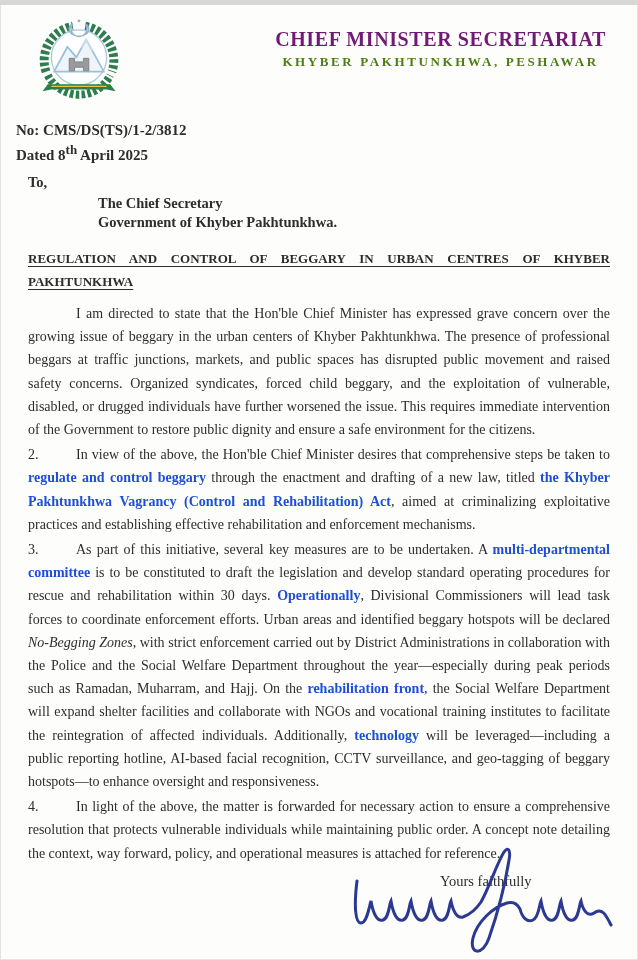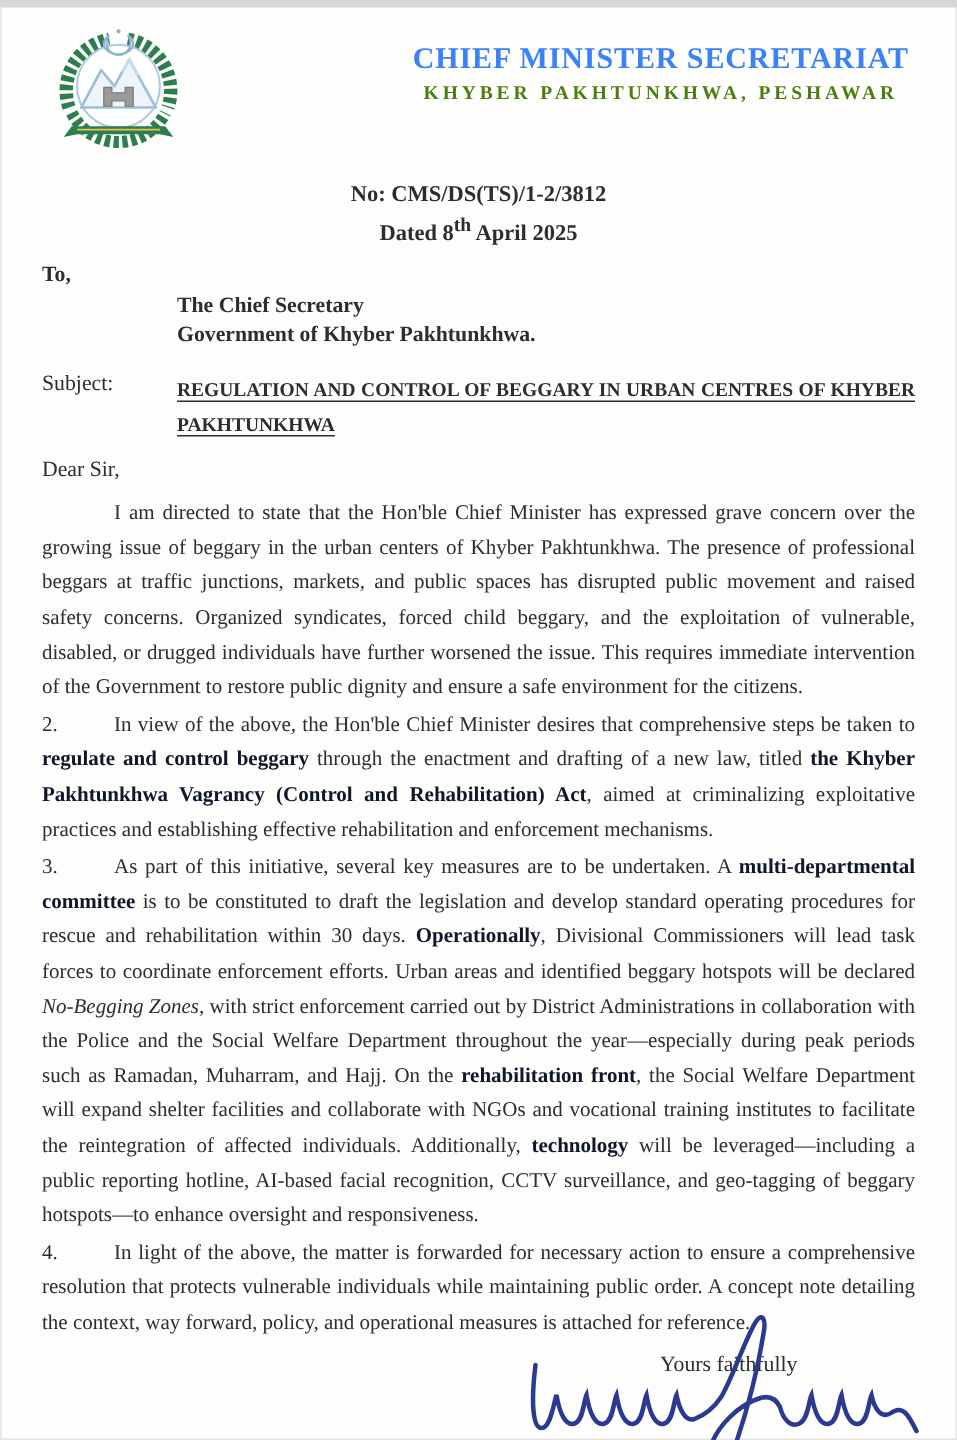--- a/index.html
+++ b/index.html
@@ -11,51 +11,51 @@
     font-family:"Liberation Serif","DejaVu Serif",serif;
     color:#2e2d2b;
     overflow:hidden;
     box-shadow:inset 0 0 0 1px #e4e4e2;
   }
   .scan-strip{position:absolute;top:0;left:0;right:0;height:5px;background:#d7d7d5;}
   .header{display:flex;align-items:flex-start;padding:16px 30px 0 30px;}
   .emblem{width:98px;height:90px;flex:0 0 auto;}
   .head-text{margin-left:auto;text-align:center;padding-top:12px;margin-right:2px;}
   .org-title{
-    font-size:20px;font-weight:bold;color:#3b82f6;
+    font-size:20px;font-weight:bold;color:#701a75;
     letter-spacing:0.6px;white-space:nowrap;
   }
   .org-subtitle{
     font-size:13px;font-weight:bold;color:#4d7c0f;
     letter-spacing:2.6px;margin-top:3px;white-space:nowrap;
   }
   .ref-block{
-    text-align:center;padding:0 16px;margin-top:14px;
+    text-align:left;padding:0 16px;margin-top:14px;
     font-weight:bold;font-size:15px;line-height:20px;
   }
   .ref-block sup{font-size:13px;}
   .content{padding:0 28px;}
   .to-label{font-weight:bold;font-size:14.5px;margin-top:9px;}
-  .address{margin-left:90px;font-weight:bold;font-size:14.5px;line-height:19px;margin-top:3px;}
+  .address{margin-left:70px;font-weight:bold;font-size:14.5px;line-height:19px;margin-top:3px;}
   .subject-row{display:flex;margin-top:15px;}
   .subject-label{flex:0 0 90px;font-size:14.5px;}
   .subject-text{
     flex:1;font-weight:bold;font-size:13px;line-height:23px;
     text-align:justify;text-decoration:underline;
     text-underline-offset:3px;text-decoration-thickness:1.4px;
   }
   .salutation{font-size:14.5px;margin-top:11px;}
   .paras{margin-top:9px;}
   .para{
     margin:0 0 2px 0;text-align:justify;
     font-size:14px;line-height:23.2px;
   }
   .para.indented{text-indent:48px;}
   .pnum{display:inline-block;width:48px;text-indent:0;}
-  .para b{color:#0f172a;}
+  .para b{color:#1d4ed8;}
   .sig-area{position:relative;height:92px;}
   .closing{position:absolute;left:412px;top:6px;font-size:14.5px;}
   .sig-svg{position:absolute;left:315px;top:-22px;pointer-events:none;}
 </style>
 </head>
 <body>
 
 <div class="page">
   <div class="scan-strip"></div>
 
@@ -93,25 +93,23 @@
   </div>
 
   <div class="content">
     <div class="to-label">To,</div>
     <div class="address">
       <div>The Chief Secretary</div>
       <div>Government of Khyber Pakhtunkhwa.</div>
     </div>
 
     <div class="subject-row">
-      <div class="subject-label">Subject:</div>
       <div class="subject-text">REGULATION AND CONTROL OF BEGGARY IN URBAN CENTRES OF KHYBER PAKHTUNKHWA</div>
     </div>
 
-    <div class="salutation">Dear Sir,</div>
 
     <div class="paras">
         <p class="para indented"><span>I am directed to state that the Hon'ble Chief Minister has expressed grave concern over the growing issue of beggary in the urban centers of Khyber Pakhtunkhwa. The presence of professional beggars at traffic junctions, markets, and public spaces has disrupted public movement and raised safety concerns. Organized syndicates, forced child beggary, and the exploitation of vulnerable, disabled, or drugged individuals have further worsened the issue. This requires immediate intervention of the Government to restore public dignity and ensure a safe environment for the citizens.</span></p>
         <p class="para"><span class="pnum">2.</span><span>In view of the above, the Hon'ble Chief Minister desires that comprehensive steps be taken to </span><b>regulate and control beggary</b><span> through the enactment and drafting of a new law, titled </span><b>the Khyber Pakhtunkhwa Vagrancy (Control and Rehabilitation) Act</b><span>, aimed at criminalizing exploitative practices and establishing effective rehabilitation and enforcement mechanisms.</span></p>
         <p class="para"><span class="pnum">3.</span><span>As part of this initiative, several key measures are to be undertaken. A </span><b>multi-departmental committee</b><span> is to be constituted to draft the legislation and develop standard operating procedures for rescue and rehabilitation within 30 days. </span><b>Operationally</b><span>, Divisional Commissioners will lead task forces to coordinate enforcement efforts. Urban areas and identified beggary hotspots will be declared </span><i>No-Begging Zones</i><span>, with strict enforcement carried out by District Administrations in collaboration with the Police and the Social Welfare Department throughout the year—especially during peak periods such as Ramadan, Muharram, and Hajj. On the </span><b>rehabilitation front</b><span>, the Social Welfare Department will expand shelter facilities and collaborate with NGOs and vocational training institutes to facilitate the reintegration of affected individuals. Additionally, </span><b>technology</b><span> will be leveraged—including a public reporting hotline, AI-based facial recognition, CCTV surveillance, and geo-tagging of beggary hotspots—to enhance oversight and responsiveness.</span></p>
         <p class="para"><span class="pnum">4.</span><span>In light of the above, the matter is forwarded for necessary action to ensure a comprehensive resolution that protects vulnerable individuals while maintaining public order. A concept note detailing the context, way forward, policy, and operational measures is attached for reference.</span></p>
       </div>
 
     <div class="sig-area">
       <div class="closing">Yours faithfully</div>

